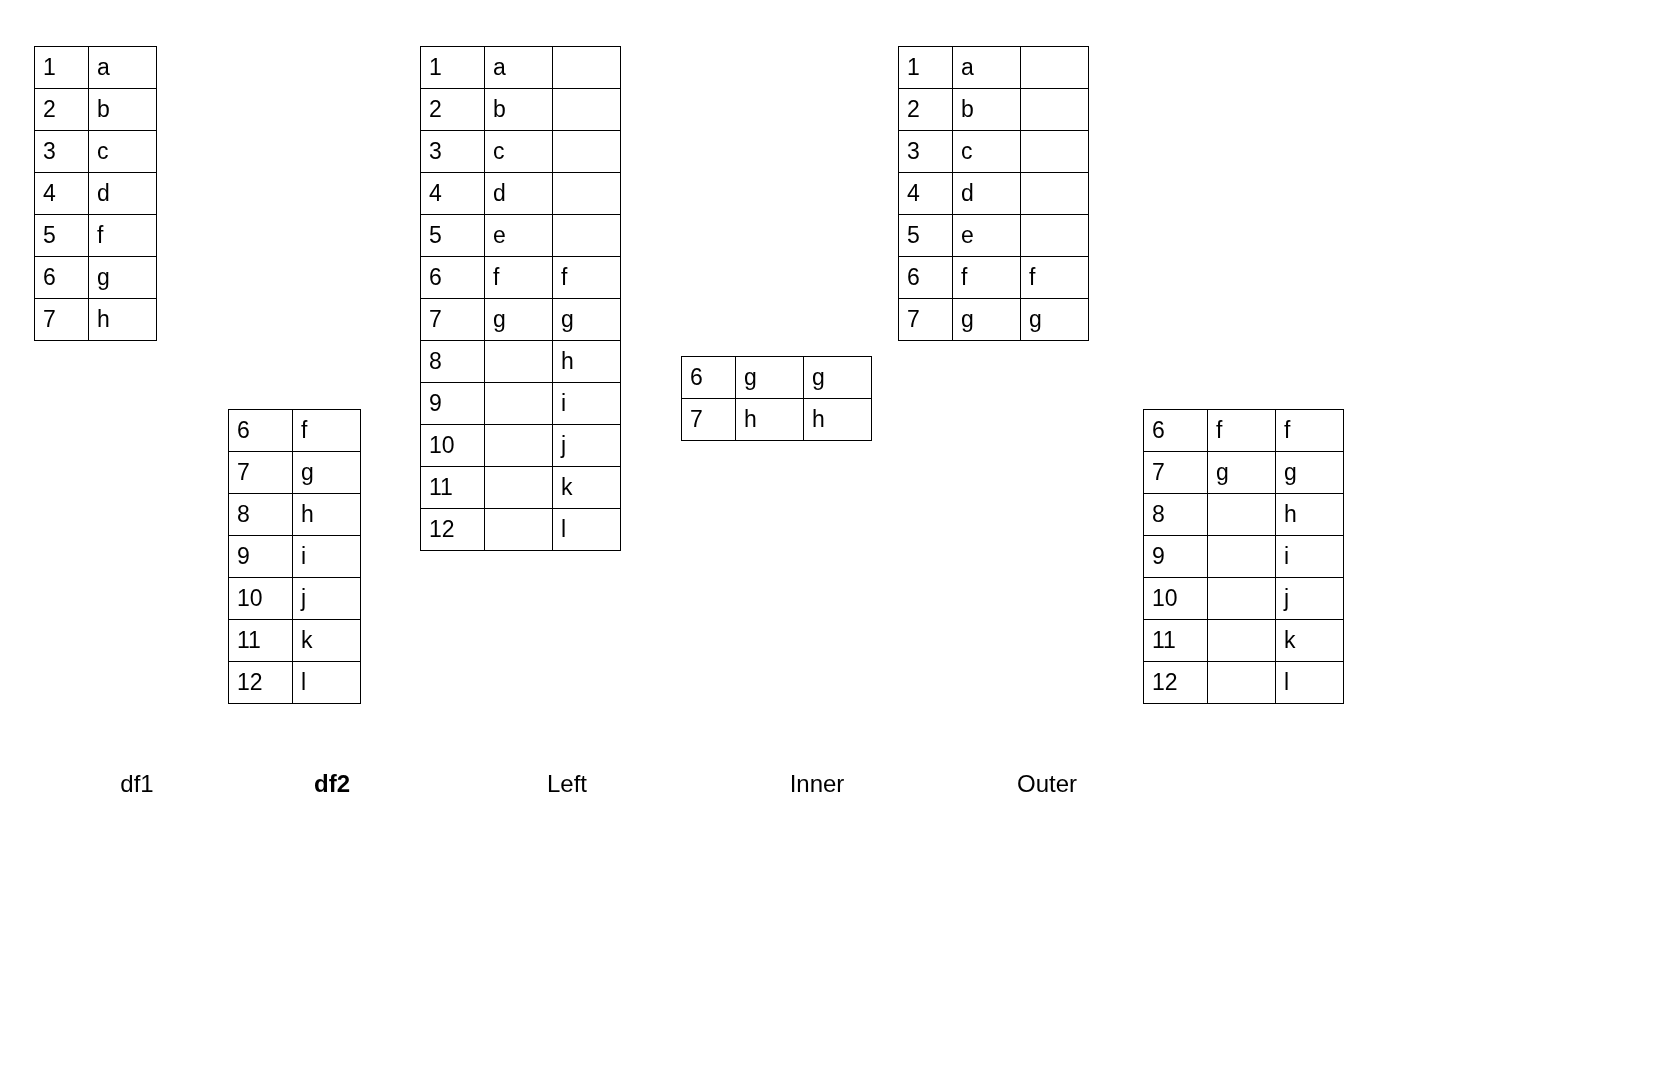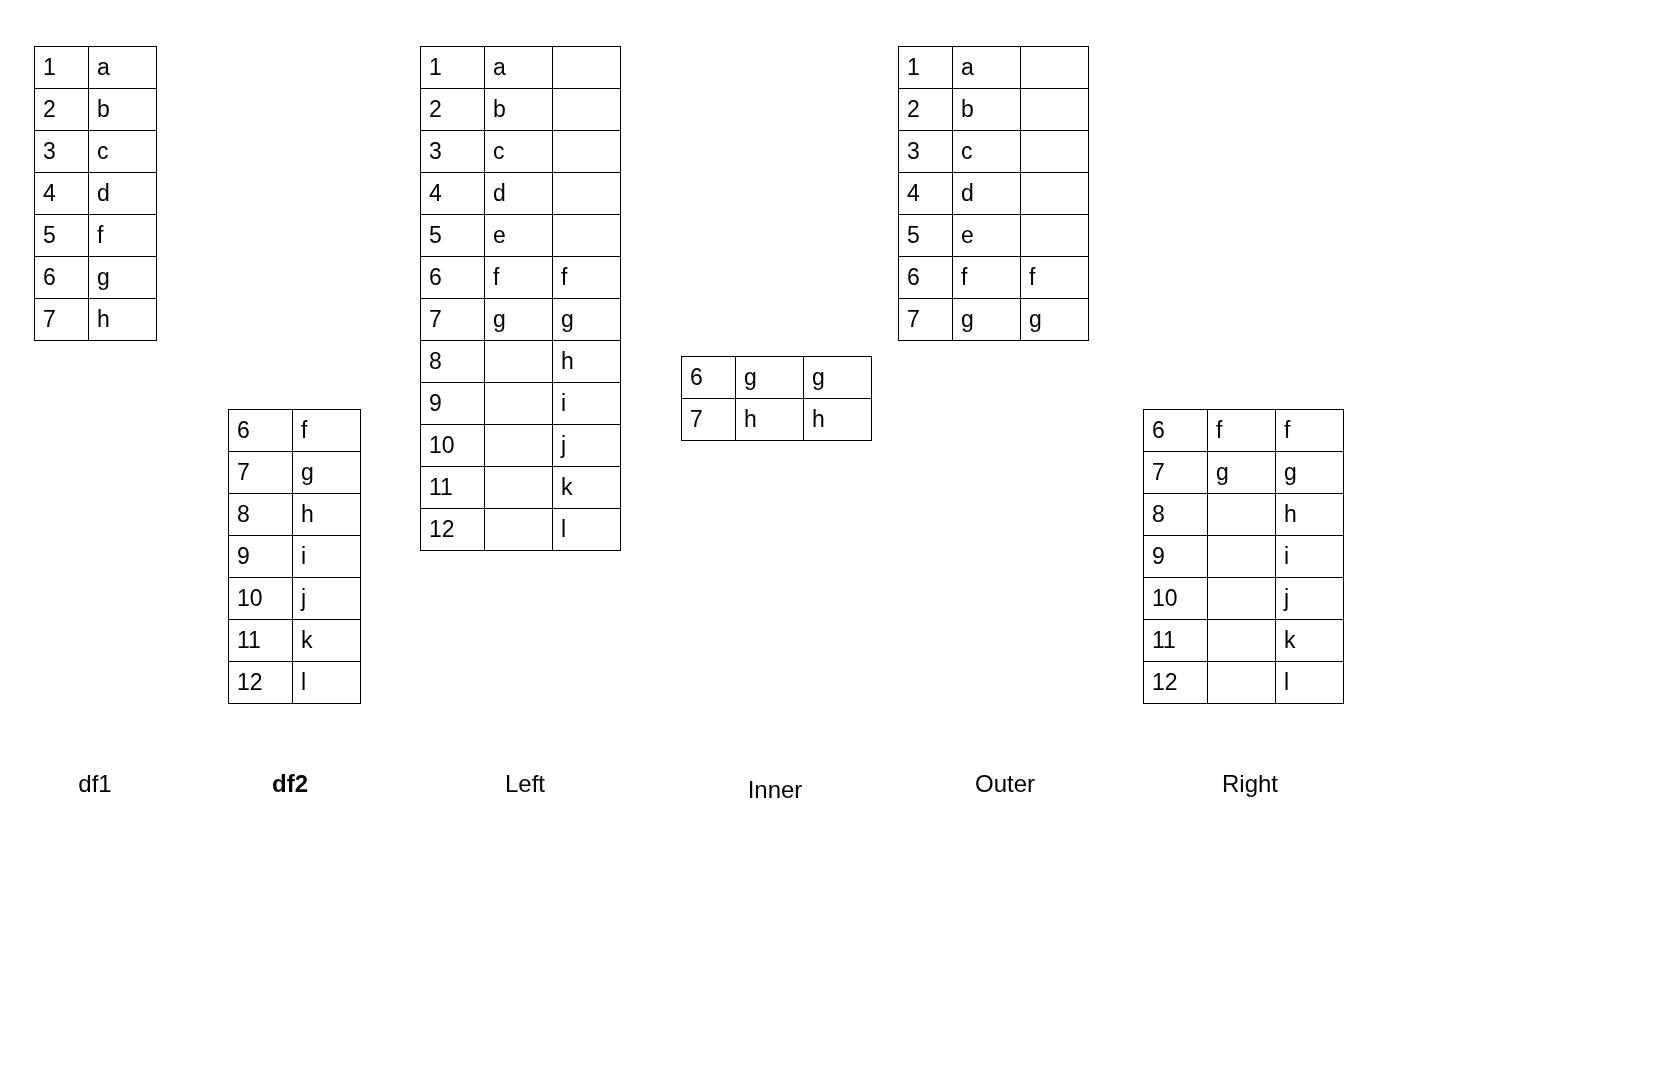--- a/index.html
+++ b/index.html
@@ -283,21 +283,20 @@
       <tr>
             <td class="w-numw">12</td>
             <td class="w-val"></td>
             <td class="w-val">l</td>
           </tr>
     </tbody>
       </table>
   </div>
 
   <div class="caption-row" style="top:770px;">
-    <div class="caption-cell" style="width:190px;">df1</div>
+    <div class="caption-cell" style="width:190px;margin-left:42px;">df1</div>
     <div class="caption-cell" style="width:200px;font-weight:bold;">df2</div>
     <div class="caption-cell" style="width:270px;">Left</div>
-    <div class="caption-cell" style="width:230px;margin-top:6px;">Inner</div>
+    <div class="caption-cell" style="width:230px;">Inner</div>
     <div class="caption-cell" style="width:230px;">Outer</div>
-    <div class="caption-cell" style="width:260px;">Right</div>
   </div>
 
 </div>
 
 </body></html>

